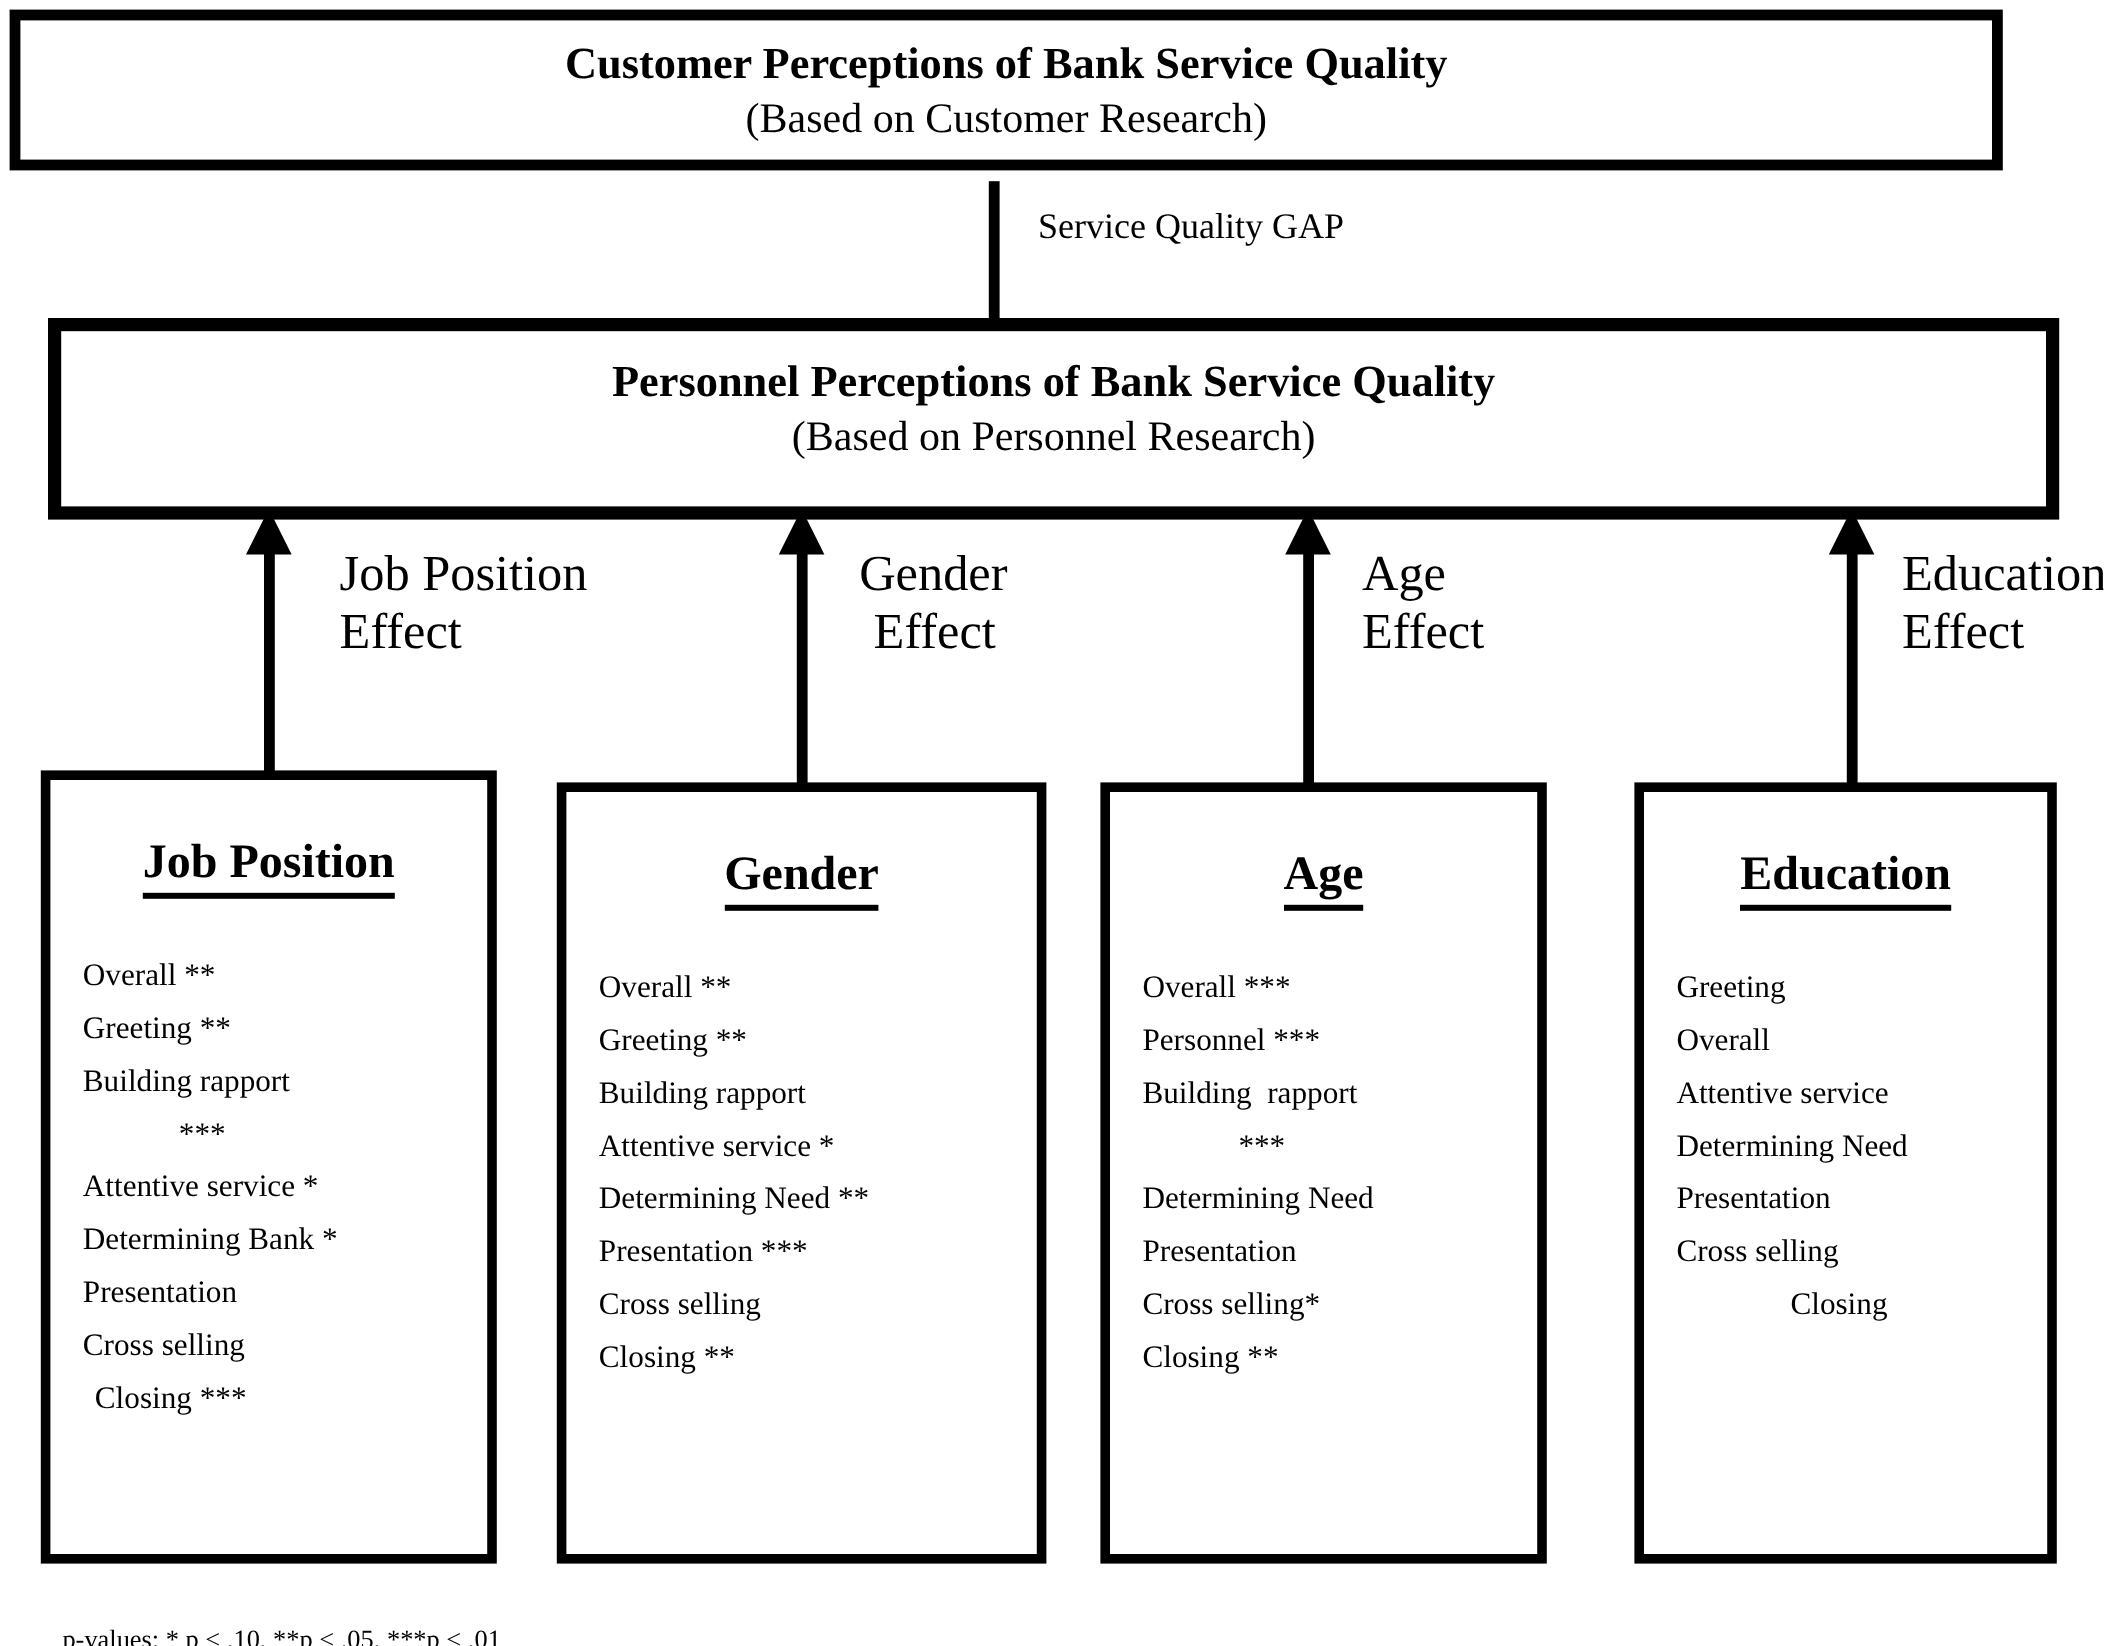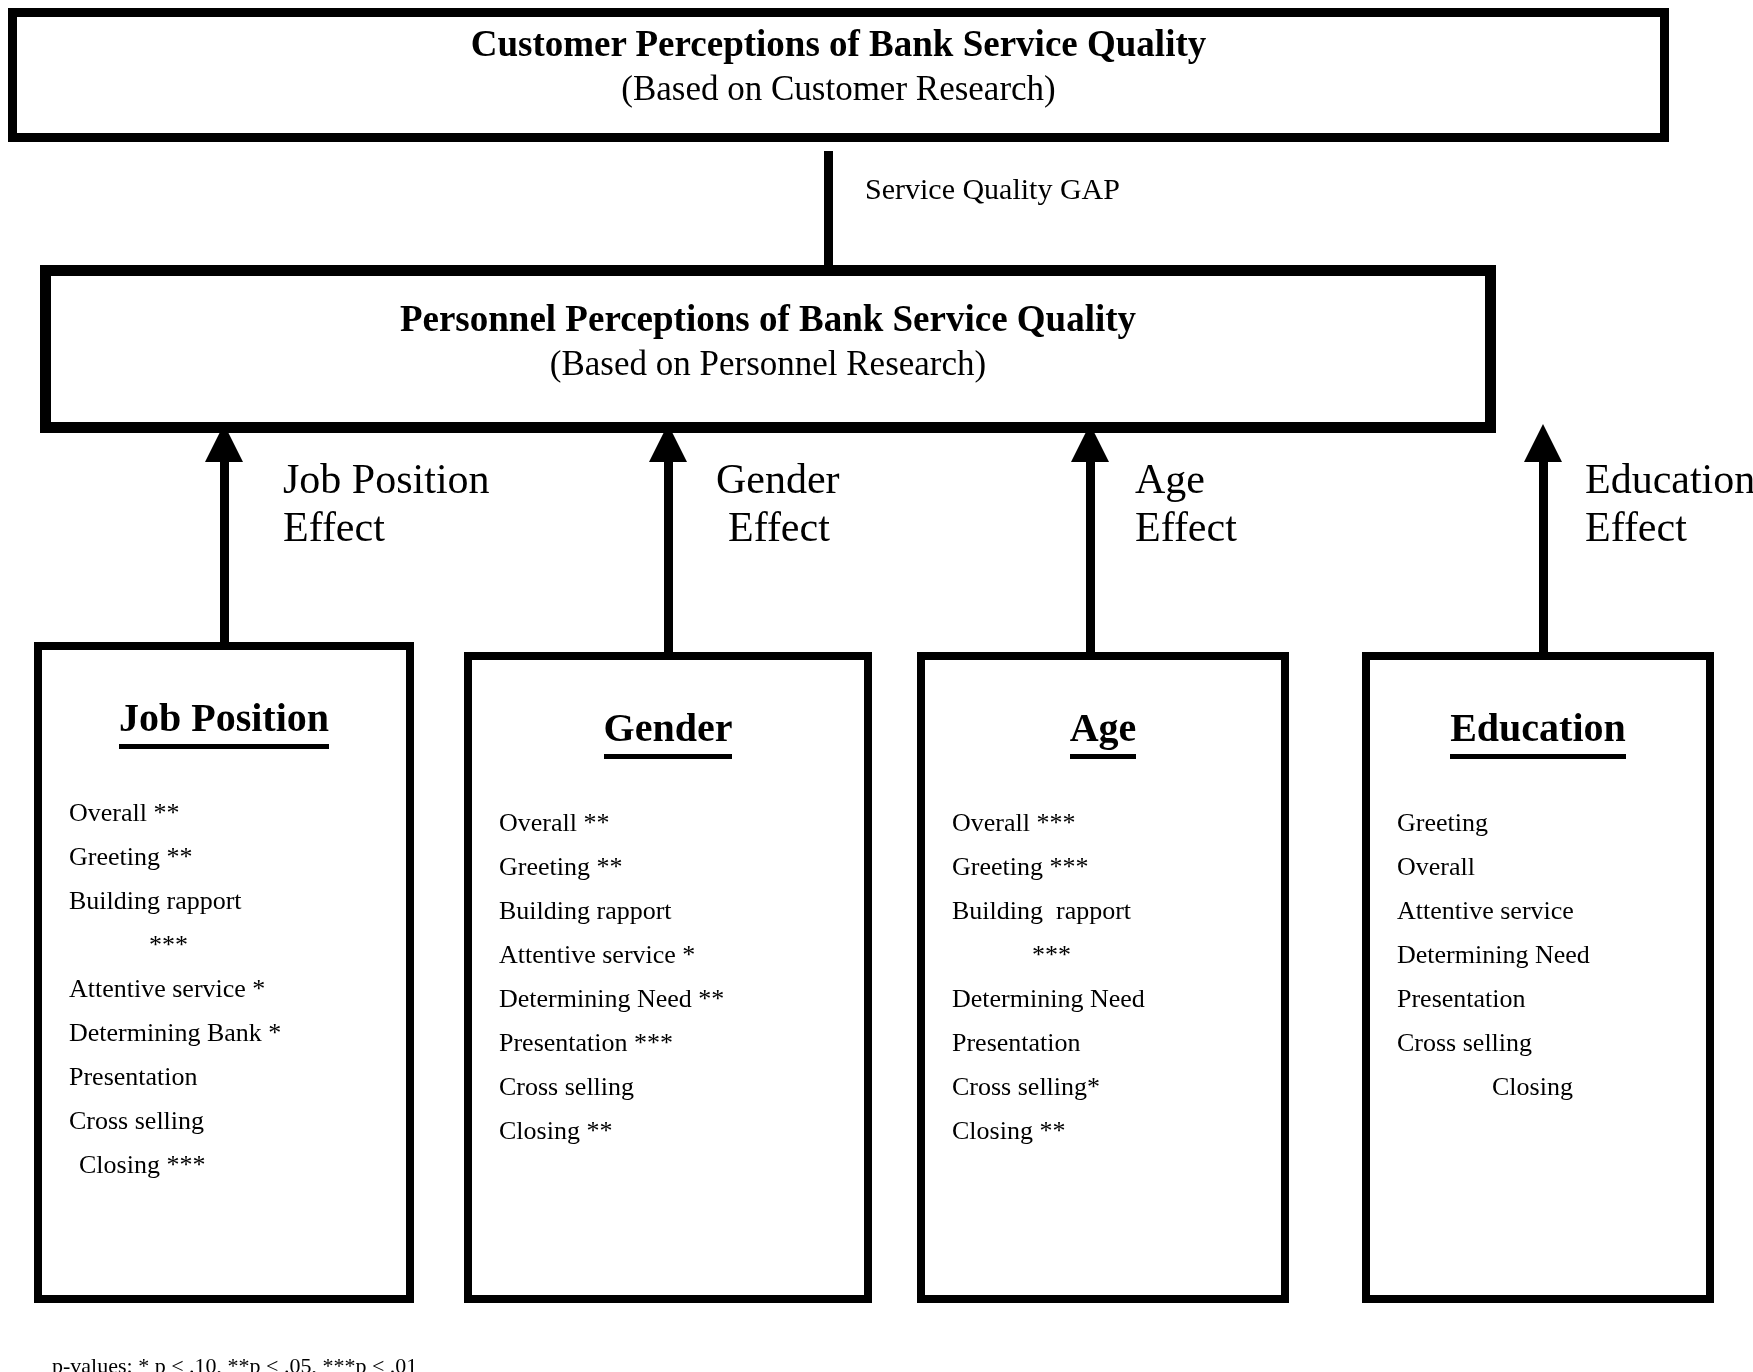--- a/index.html
+++ b/index.html
@@ -18,21 +18,21 @@
   }
   .abs { position: absolute; }
 
   
   .customer-box {
     left: 8px; top: 8px;
     width: 1661px; height: 134px;
     border: 9px solid #000;
     box-sizing: border-box;
     text-align: center;
-    padding-top: 3px;
+    padding-top: 13px;
   }
   .big-title {
     font-size: 37px;
     font-weight: bold;
     line-height: 47px;
   }
   .big-subtitle {
     font-size: 35px;
     line-height: 44px;
   }
@@ -45,21 +45,21 @@
   }
   .gap-label {
     left: 865px; top: 172px;
     font-size: 30px;
     white-space: nowrap;
   }
 
   
   .personnel-box {
     left: 40px; top: 265px;
-    width: 1456px; height: 168px;
+    width: 1676px; height: 168px;
     border: 11px solid #000;
     box-sizing: border-box;
     text-align: center;
     padding-top: 19px;
   }
 
   
   .arrow-head {
     width: 0; height: 0;
     border-left: 19px solid transparent;
@@ -203,21 +203,21 @@
       <div class="fline">Presentation ***</div>
       <div class="fline">Cross selling</div>
       <div class="fline">Closing **</div>
     </div>
   </div>
 
   <div class="abs fbox fb3">
     <div class="fhead"><span>Age</span></div>
     <div class="flist">
       <div class="fline">Overall ***</div>
-      <div class="fline">Greeting ***</div>
+      <div class="fline">Personnel ***</div>
       <div class="fline">Building  rapport</div>
       <div class="fline cont">***</div>
       <div class="fline">Determining Need</div>
       <div class="fline">Presentation</div>
       <div class="fline">Cross selling*</div>
       <div class="fline">Closing **</div>
     </div>
   </div>
 
   <div class="abs fbox fb4">

